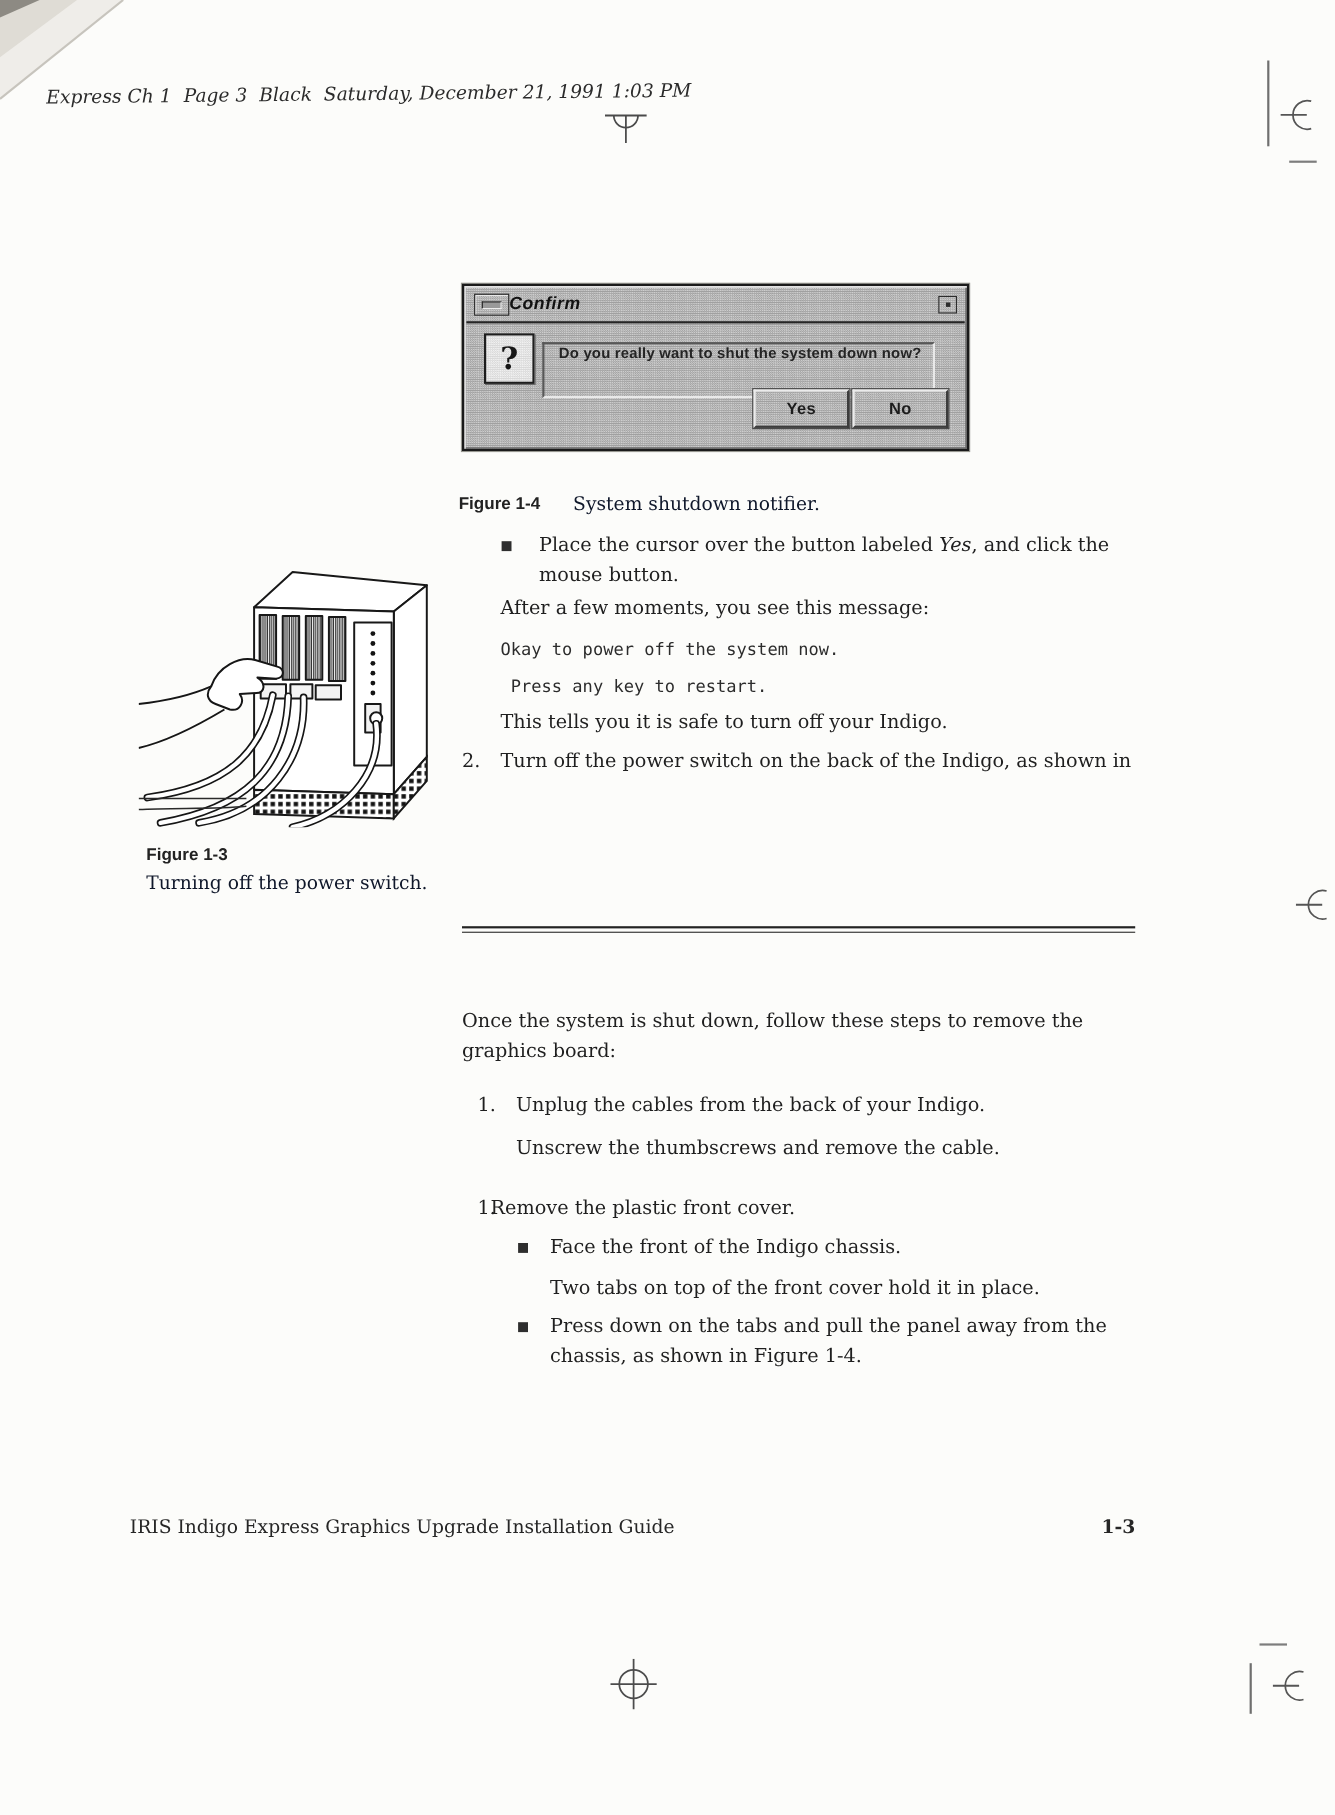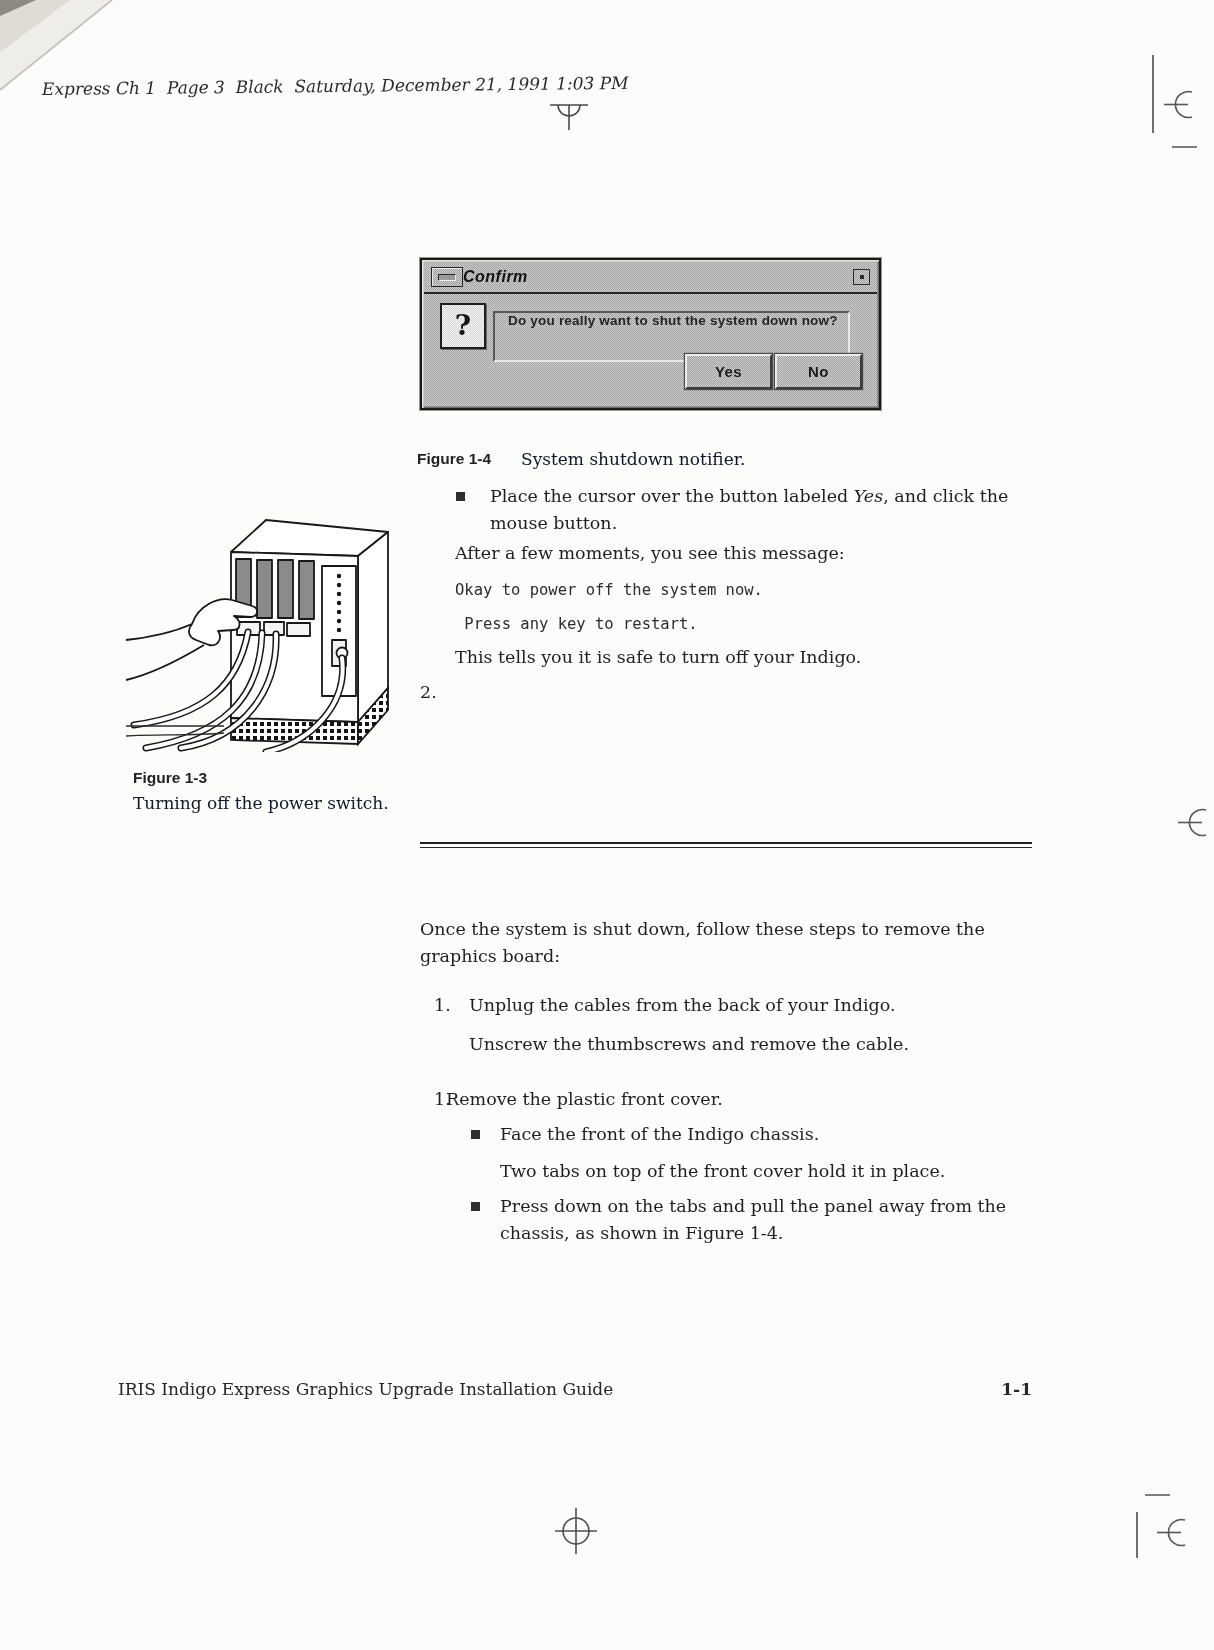--- a/index.html
+++ b/index.html
@@ -177,20 +177,21 @@
 
   <div class="abs mono" style="left:455px;top:579px">Okay to power off the system now.</div>
   <div class="abs mono" style="left:455px;top:613px"> Press any key to restart.</div>
 
   <div class="abs para" style="left:455px;top:644px">
     <span class="line">This tells you it is safe to turn off your Indigo.</span>
   </div>
 
   <div class="abs num" style="left:420px;top:679px">2.</div>
   <div class="abs para" style="left:455px;top:679px">
+    <span class="line">Turn off the power switch on the back of the Indigo, as shown in</span>
   </div>
 
   <div class="abs illus" style="left:126px;top:490px">
     <svg width="272" height="262" viewBox="0 0 272 262">
       <defs>
         <pattern id="vh" width="4" height="4" patternUnits="userSpaceOnUse">
           <path d="M1,0 V4 M3,0 V4" stroke="#161616" stroke-width="1"></path>
         </pattern>
         <pattern id="mesh" width="7" height="7" patternUnits="userSpaceOnUse">
           <rect width="7" height="7" fill="#fff"></rect>
@@ -290,21 +291,21 @@
     <span class="line">Face the front of the Indigo chassis.</span>
   </div>
 
   <div class="abs sqbullet" style="left:471px;top:1202px"></div>
   <div class="abs para" style="left:500px;top:1193px">
     <span class="line">Press down on the tabs and pull the panel away from the</span>
     <span class="line">chassis, as shown in Figure 1-4.</span>
   </div>
 
   <div class="abs foot-left">IRIS Indigo Express Graphics Upgrade Installation Guide</div>
-  <div class="abs foot-right">1-1</div>
+  <div class="abs foot-right">1-3</div>
 
   <div class="abs mark" style="left:553px;top:1508px">
     <svg width="46" height="46" viewBox="0 0 46 46">
       <g stroke="#4c4c4c" stroke-width="1.6" fill="none">
         <circle cx="23" cy="23" r="13"></circle>
         <line x1="23" y1="0" x2="23" y2="46"></line>
         <line x1="2" y1="23" x2="44" y2="23"></line>
       </g>
     </svg>
   </div>

